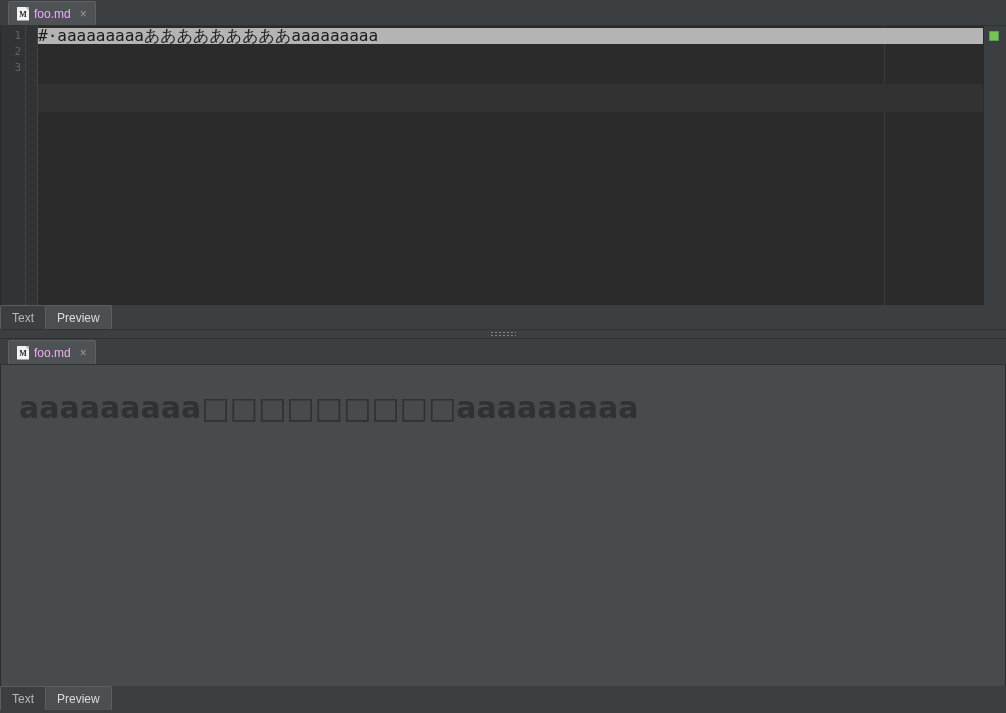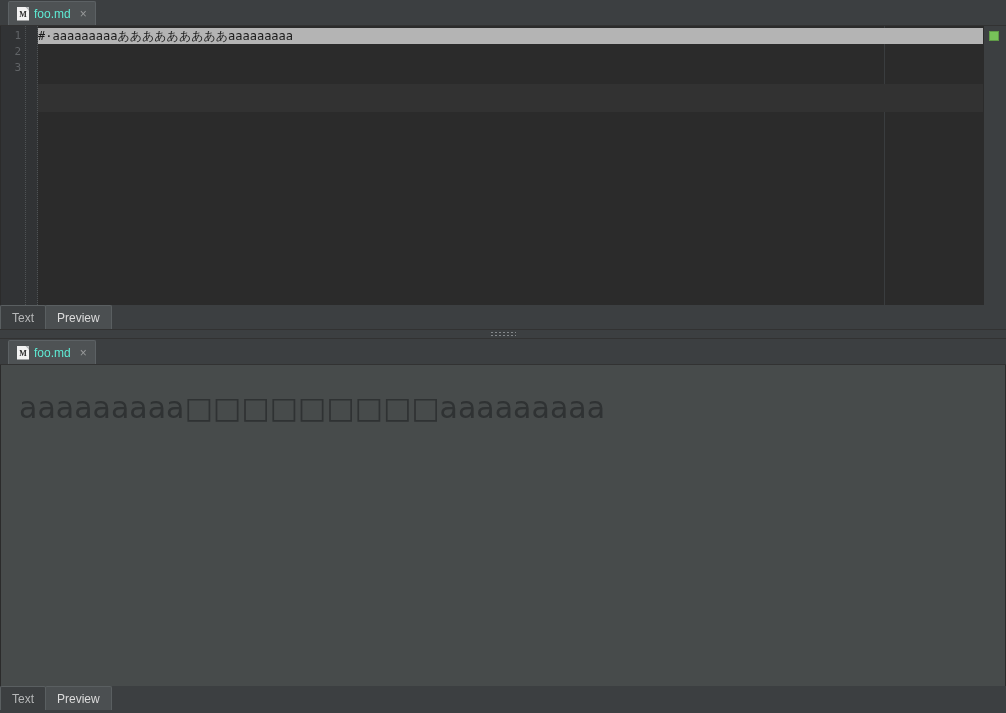--- a/index.html
+++ b/index.html
@@ -74,21 +74,21 @@
     left: 0; top: 0;
     width: 12px; height: 14px;
     color: #2b2b2b;
     font-size: 8px;
     font-weight: bold;
     line-height: 15px;
     text-align: center;
     font-family: "Liberation Serif", serif;
   }
   .tab-label {
-    color: #5eead4;
+    color: #f0abfc;
     font-size: 12px;
     line-height: 14px;
     white-space: nowrap;
   }
   .tab-close {
     color: #999b9c;
     font-size: 12px;
     line-height: 12px;
     padding: 0 2px;
     margin-left: 2px;
@@ -132,21 +132,21 @@
     flex: 1 1 auto;
     position: relative;
     background: #2b2b2b;
     padding-top: 2px;
     overflow: hidden;
   }
   .code-line {
     height: 28px;
     line-height: 16px;
     font-family: "DejaVu Sans Mono", monospace;
-    font-size: 12px;
+    font-size: 16px;
     white-space: pre;
     position: relative;
   }
   .code-line.l1 .sel {
     background: #b4b4b4;
     color: #1b1b1b;
     display: inline-block;
     height: 16px;
   }
   .code-line.l1 .sel-tail {
@@ -246,21 +246,21 @@
     border-left: 1px solid #2b2b2b;
     border-right: 1px solid #2b2b2b;
   }
   .preview-body {
     padding: 26px 18px 0 18px;
   }
   .preview-h1 {
     color: #2f3233;
     font-family: "DejaVu Sans", sans-serif;
     font-size: 30px;
-    font-weight: normal;
+    font-weight: bold;
     line-height: 34px;
     margin: 0;
     letter-spacing: 0px;
     white-space: pre;
   }
   .tofu {
     font-family: "DejaVu Sans", sans-serif;
   }
   .bottom-fill {
     flex: 0 0 auto;

